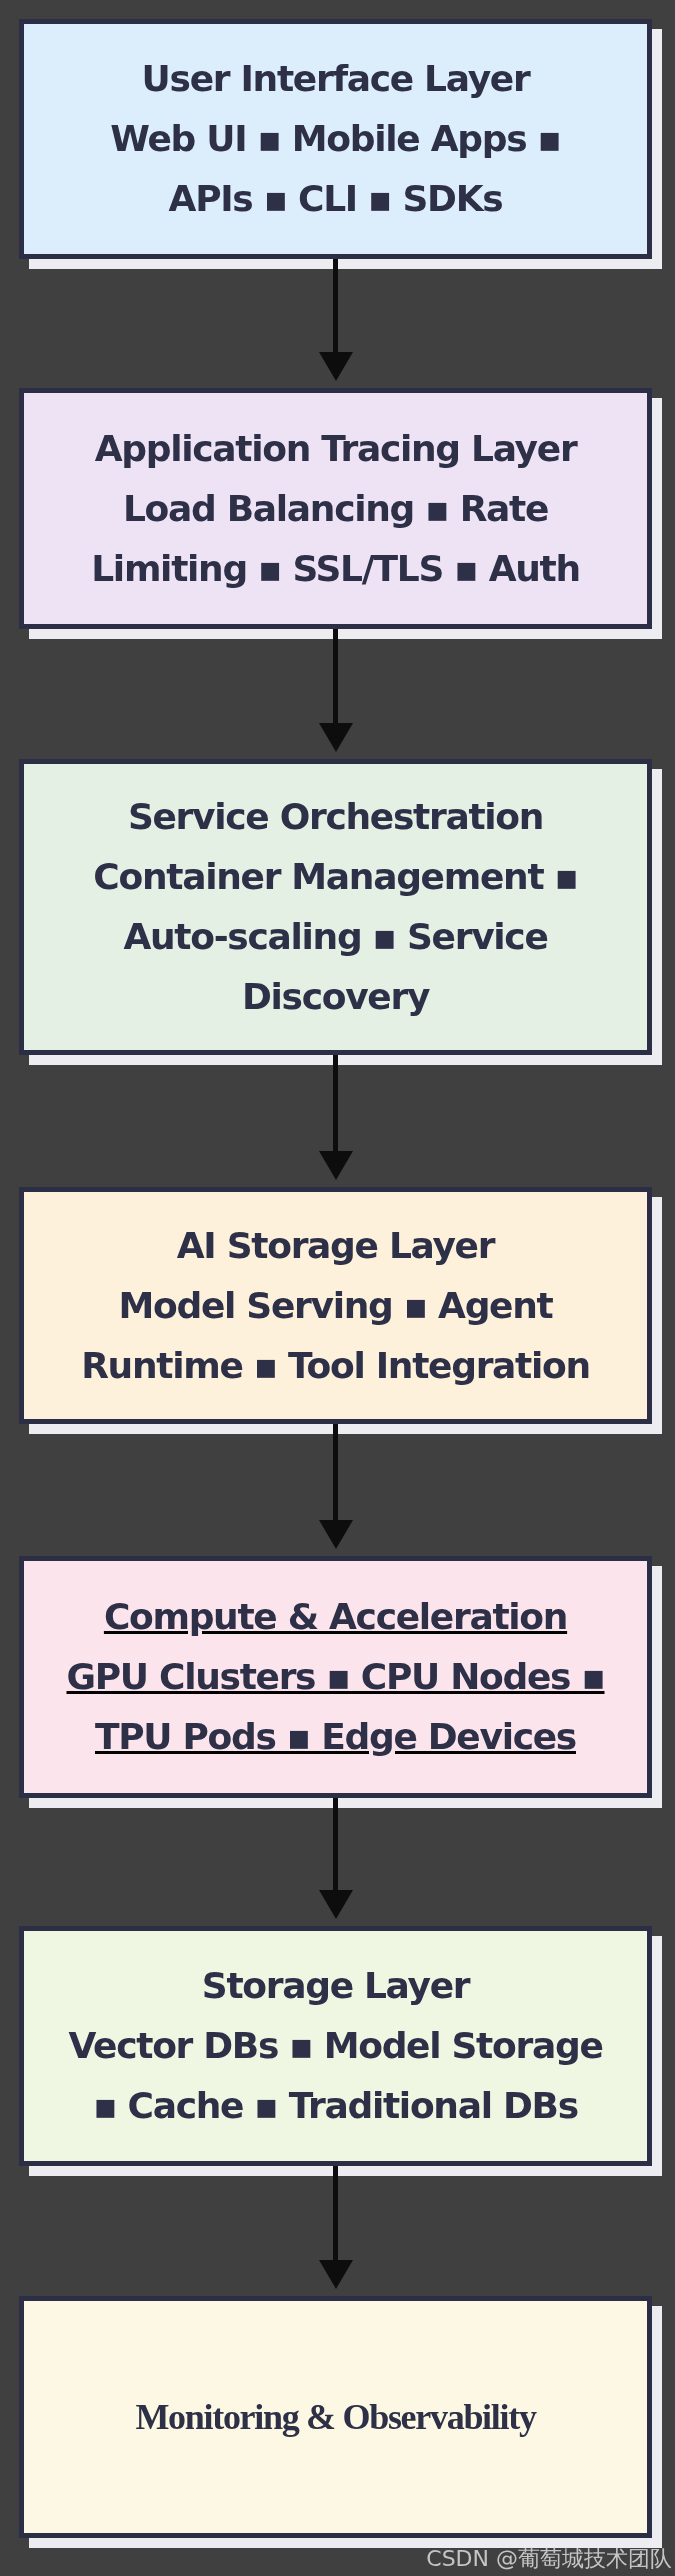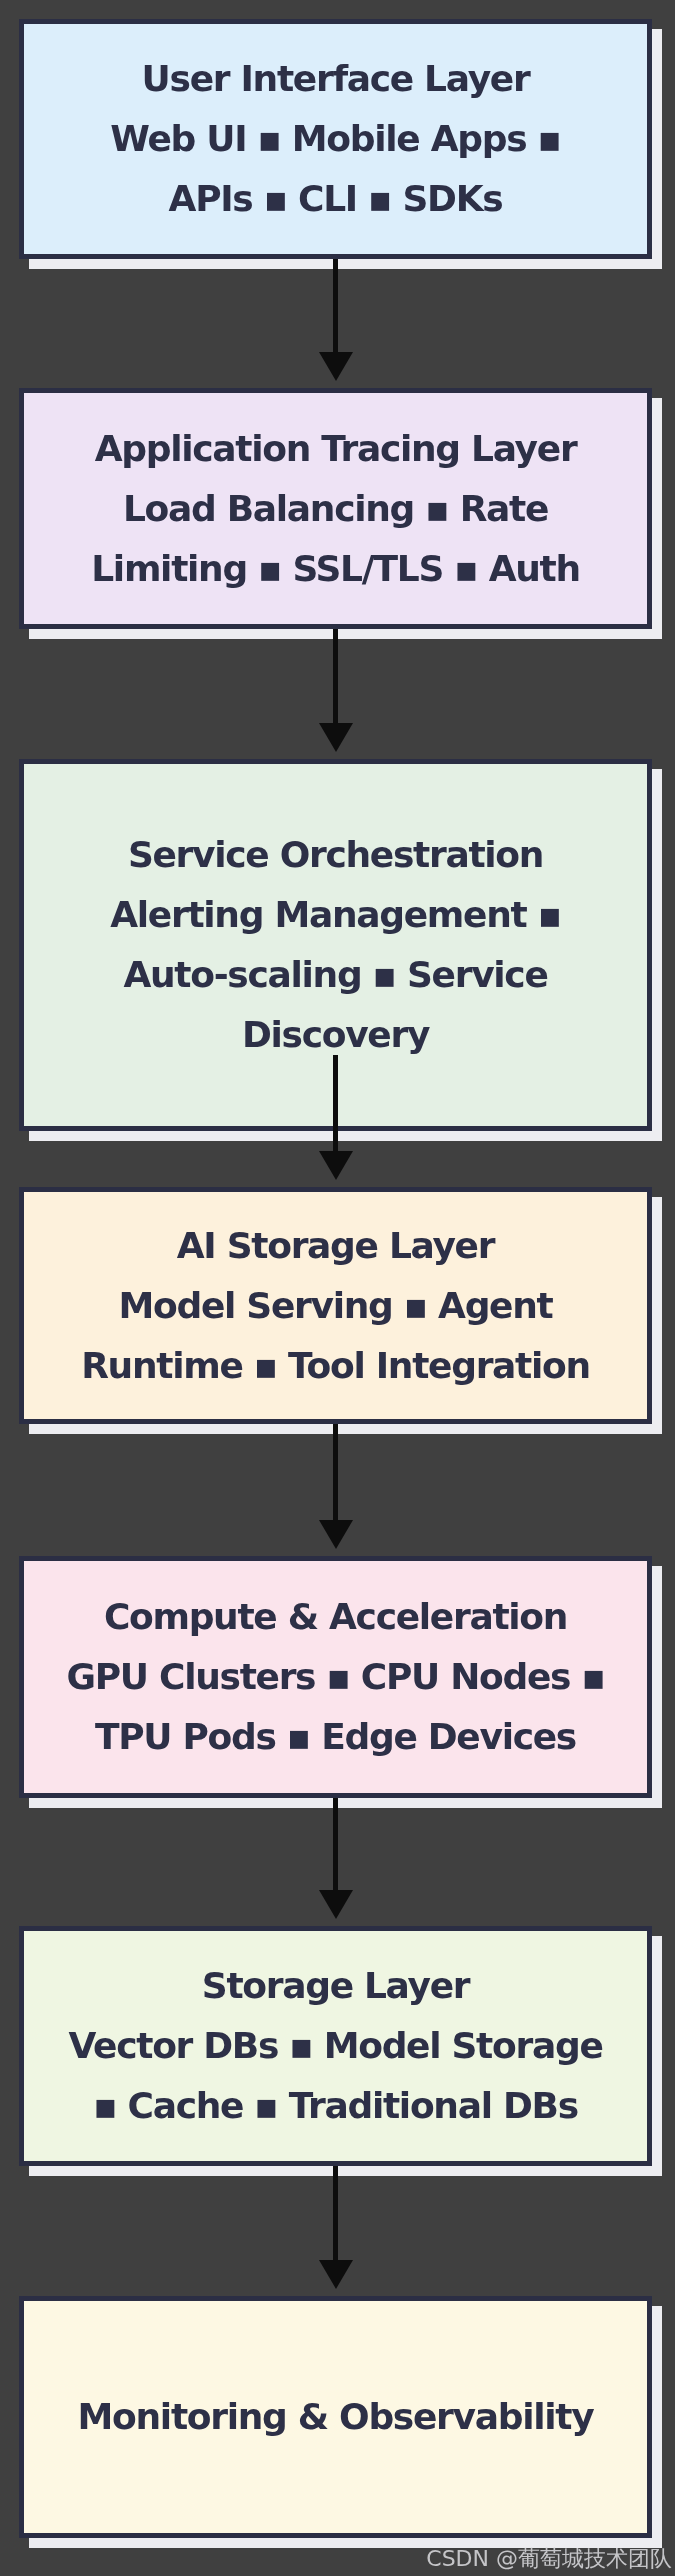--- a/index.html
+++ b/index.html
@@ -34,25 +34,25 @@
   .box .line{
     font-weight:bold;
     font-size:36px;
     line-height:60px;
     letter-spacing:-1.3px;
     color:var(--c-text);
     white-space:pre-line;
   }
   #box1{top:19px;height:240px;}
   #box2{top:388px;height:241px;}
-  #box3{top:759px;height:372px;}
+  #box3{top:759px;height:296px;}
   #box4{top:1187px;height:237px;}
   #box5{top:1556px;height:242px;}
   #box6{top:1926px;height:240px;align-items:center;}
-  #box7{top:2296px;height:242px;}
+  #box7{top:2296px;height:242px;font-family:Liberation Serif, serif;}
 
   .arrow{
     position:absolute;
     left:318px;
     width:35px;
     display:flex;
     flex-direction:column;
     align-items:center;
   }
   .arrow-line{
@@ -105,42 +105,42 @@
 Limiting ▪ SSL/TLS ▪ Auth</div>
   </div>
 
   <div class="arrow" id="arrow2">
     <div class="arrow-line"></div>
     <div class="arrow-head"></div>
   </div>
 
   <div class="box" id="box3" style="background: rgb(228, 240, 228);">
     <div class="line">Service Orchestration</div>
-    <div class="line">Alerting Management ▪
+    <div class="line">Container Management ▪
 Auto-scaling ▪ Service
 Discovery</div>
   </div>
 
   <div class="arrow" id="arrow3">
     <div class="arrow-line"></div>
     <div class="arrow-head"></div>
   </div>
 
   <div class="box" id="box4" style="background: rgb(253, 241, 220);">
     <div class="line">AI Storage Layer</div>
     <div class="line">Model Serving ▪ Agent
 Runtime ▪ Tool Integration</div>
   </div>
 
   <div class="arrow" id="arrow4">
     <div class="arrow-line"></div>
     <div class="arrow-head"></div>
   </div>
 
-  <div class="box" id="box5" style="background: rgb(251, 228, 236);">
+  <div class="box" id="box5" style="background: rgb(251, 228, 236); text-decoration: underline;">
     <div class="line">Compute &amp; Acceleration</div>
     <div class="line">GPU Clusters ▪ CPU Nodes ▪
 TPU Pods ▪ Edge Devices</div>
   </div>
 
   <div class="arrow" id="arrow5">
     <div class="arrow-line"></div>
     <div class="arrow-head"></div>
   </div>
 

